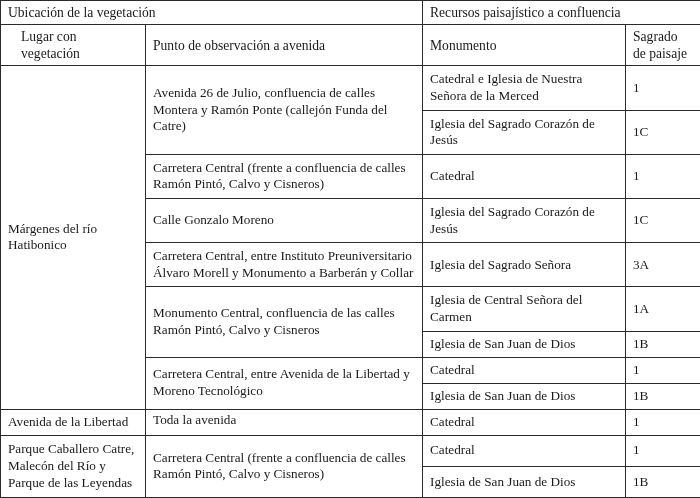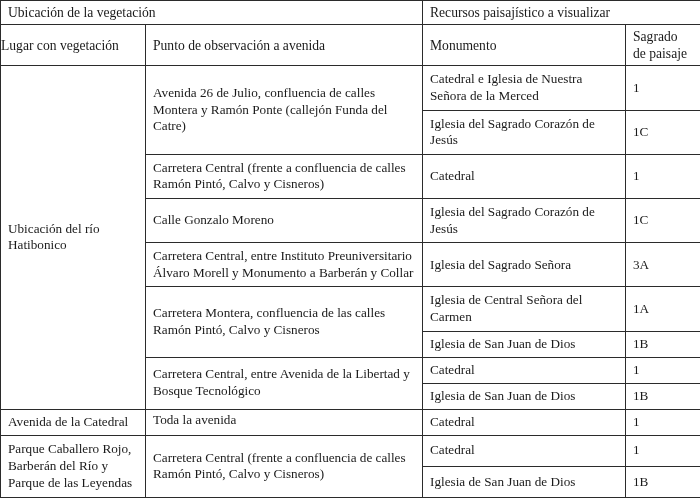--- a/index.html
+++ b/index.html
@@ -45,21 +45,21 @@
   }
   th.col-head {
     text-align: center;
     font-weight: bold;
     font-size: 13.6px;
     padding: 4px 4px;
     vertical-align: middle;
   }
   th.col-head.left-head {
     text-align: left;
-    padding-left: 0;
+    padding-left: 20px;
   }
   
   col.c-lugar   { width: 145px; }
   col.c-punto   { width: 277px; }
   col.c-recurso { width: 203px; }
   col.c-unidad  { width: 75px; }
 
   td.lugar {
     vertical-align: middle;
     padding-left: 9px;
@@ -91,32 +91,32 @@
   <table class="veg-table">
     <colgroup>
       <col class="c-lugar">
       <col class="c-punto">
       <col class="c-recurso">
       <col class="c-unidad">
     </colgroup>
     <thead>
       <tr>
         <th class="grp-head" colspan="2">Ubicación de la vegetación</th>
-        <th class="grp-head" colspan="2">Recursos paisajístico a visualizar</th>
+        <th class="grp-head" colspan="2">Recursos paisajístico a confluencia</th>
       </tr>
       <tr>
         <th class="col-head left-head">Lugar con vegetación</th>
         <th class="col-head">Punto de observación a avenida</th>
         <th class="col-head">Monumento</th>
         <th class="col-head">Sagrado de paisaje</th>
       </tr>
     </thead>
     <tbody id="table-body">
         <tr>
-          <td class="lugar" rowspan="9">Ubicación del río Hatibonico</td>
+          <td class="lugar" rowspan="9">Márgenes del río Hatibonico</td>
           <td class="punto" rowspan="2">Avenida 26 de Julio, confluencia de calles Montera y Ramón Ponte (callejón Funda del Catre)</td>
           <td class="recurso">Catedral e Iglesia de Nuestra Señora de la Merced</td>
           <td class="unidad">1</td>
         </tr>
         <tr>
           <td class="recurso">Iglesia del Sagrado Corazón de Jesús</td>
           <td class="unidad">1C</td>
         </tr>
         <tr>
           <td class="punto" rowspan="1">Carretera Central (frente a confluencia de calles Ramón Pintó, Calvo y Cisneros)</td>
@@ -127,45 +127,45 @@
           <td class="punto" rowspan="1">Calle Gonzalo Moreno</td>
           <td class="recurso">Iglesia del Sagrado Corazón de Jesús</td>
           <td class="unidad">1C</td>
         </tr>
         <tr>
           <td class="punto" rowspan="1">Carretera Central, entre Instituto Preuniversitario Álvaro Morell y Monumento a Barberán y Collar</td>
           <td class="recurso">Iglesia del Sagrado Señora</td>
           <td class="unidad">3A</td>
         </tr>
         <tr>
-          <td class="punto" rowspan="2">Carretera Montera, confluencia de las calles Ramón Pintó, Calvo y Cisneros</td>
+          <td class="punto" rowspan="2">Monumento Central, confluencia de las calles Ramón Pintó, Calvo y Cisneros</td>
           <td class="recurso">Iglesia de Central Señora del Carmen</td>
           <td class="unidad">1A</td>
         </tr>
         <tr>
           <td class="recurso">Iglesia de San Juan de Dios</td>
           <td class="unidad">1B</td>
         </tr>
         <tr>
-          <td class="punto" rowspan="2">Carretera Central, entre Avenida de la Libertad y Bosque Tecnológico</td>
+          <td class="punto" rowspan="2">Carretera Central, entre Avenida de la Libertad y Moreno Tecnológico</td>
           <td class="recurso">Catedral</td>
           <td class="unidad">1</td>
         </tr>
         <tr>
           <td class="recurso">Iglesia de San Juan de Dios</td>
           <td class="unidad">1B</td>
         </tr>
         <tr>
-          <td class="lugar" rowspan="1">Avenida de la Catedral</td>
+          <td class="lugar" rowspan="1">Avenida de la Libertad</td>
           <td class="punto top-al" rowspan="1">Toda la avenida</td>
           <td class="recurso">Catedral</td>
           <td class="unidad">1</td>
         </tr>
         <tr>
-          <td class="lugar" rowspan="2">Parque Caballero Rojo, Barberán del Río y Parque de las Leyendas</td>
+          <td class="lugar" rowspan="2">Parque Caballero Catre, Malecón del Río y Parque de las Leyendas</td>
           <td class="punto" rowspan="2">Carretera Central  (frente a confluencia de calles Ramón Pintó, Calvo y Cisneros)</td>
           <td class="recurso">Catedral</td>
           <td class="unidad">1</td>
         </tr>
         <tr>
           <td class="recurso">Iglesia de San Juan de Dios</td>
           <td class="unidad">1B</td>
         </tr>
       </tbody>
   </table>

